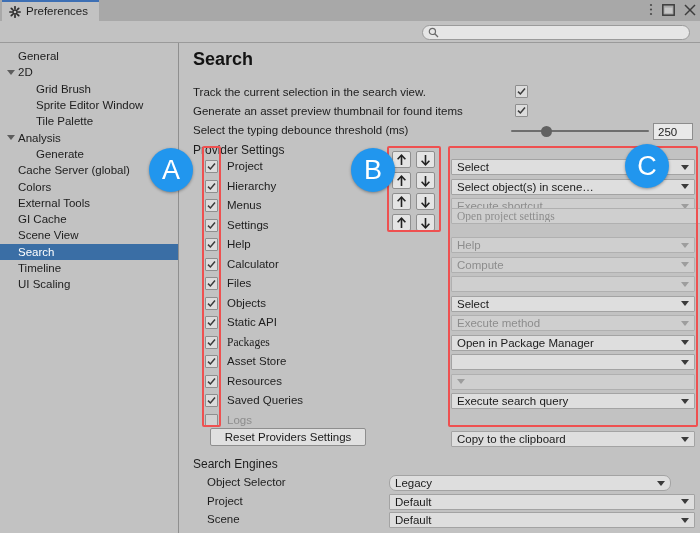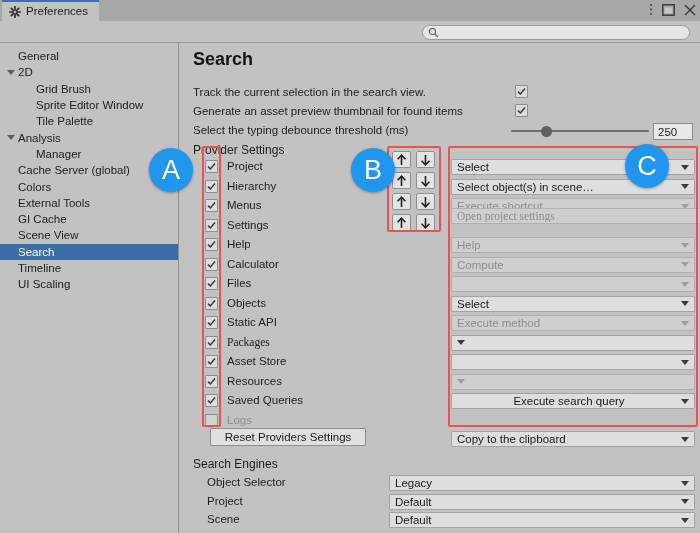--- a/index.html
+++ b/index.html
@@ -286,21 +286,21 @@
         <span class="tree-label" style="margin-left: 36px;">Sprite Editor Window</span>
       </div>
       <div class="tree-item">
         <span class="tree-label" style="margin-left: 36px;">Tile Palette</span>
       </div>
       <div class="tree-item">
         <span class="twisty"></span>
         <span class="tree-label" style="margin-left: 18px;">Analysis</span>
       </div>
       <div class="tree-item">
-        <span class="tree-label" style="margin-left: 36px;">Manager</span>
+        <span class="tree-label" style="margin-left: 36px;">Generate</span>
       </div>
       <div class="tree-item">
         <span class="tree-label" style="margin-left: 18px;">Cache Server (global)</span>
       </div>
       <div class="tree-item">
         <span class="tree-label" style="margin-left: 18px;">Colors</span>
       </div>
       <div class="tree-item">
         <span class="tree-label" style="margin-left: 18px;">External Tools</span>
       </div>
@@ -524,45 +524,46 @@
         </div>
         <div class="dropdown" style="left: 271px; top: 252.5px; width: 244px;">
           <span class="dd-label">Select</span>
           <span class="dd-caret"></span>
         </div>
         <div class="dropdown disabled" style="left: 271px; top: 272px; width: 244px;">
           <span class="dd-label">Execute method</span>
           <span class="dd-caret"></span>
         </div>
         <div class="dropdown" style="left: 271px; top: 291.5px; width: 244px;">
+          <span class="dd-label">Open in Package Manager</span>
           <span class="dd-caret"></span>
         </div>
         <div class="dropdown" style="left: 271px; top: 311px; width: 244px;">
           <span class="dd-label"></span>
           <span class="dd-caret"></span>
         </div>
         <div class="dropdown disabled" style="left: 271px; top: 330.5px; width: 244px;">
           <span class="dd-caret"></span>
         </div>
-        <div class="dropdown" style="left: 271px; top: 350px; width: 244px; text-align: center;">
+        <div class="dropdown" style="left: 271px; top: 350px; width: 244px;">
           <span class="dd-label">Execute search query</span>
           <span class="dd-caret"></span>
         </div>
         <div class="dropdown" style="left: 271px; top: 388px; width: 244px;">
           <span class="dd-label">Copy to the clipboard</span>
           <span class="dd-caret"></span>
         </div>
       </div>
 
     <div class="pushbtn" style="left:30px; top:385px; width:156px;">Reset Providers Settings</div>
 
     <div class="section-head" style="left:13px; top:414px;">Search Engines</div>
     <div id="engines">
         <div class="row-label" style="left: 27px; top: 433px;">Object Selector</div>
-        <div class="dropdown" style="left: 209px; top: 432px; width: 306px;">
+        <div class="dropdown" style="left: 209px; top: 432px; width: 282px; border-radius: 7px;">
           <span class="dd-label">Legacy</span>
           <span class="dd-caret"></span>
         </div>
         <div class="row-label" style="left: 27px; top: 451.5px;">Project</div>
         <div class="dropdown" style="left: 209px; top: 450.5px; width: 306px;">
           <span class="dd-label">Default</span>
           <span class="dd-caret"></span>
         </div>
         <div class="row-label" style="left: 27px; top: 470px;">Scene</div>
         <div class="dropdown" style="left: 209px; top: 469px; width: 306px;">

